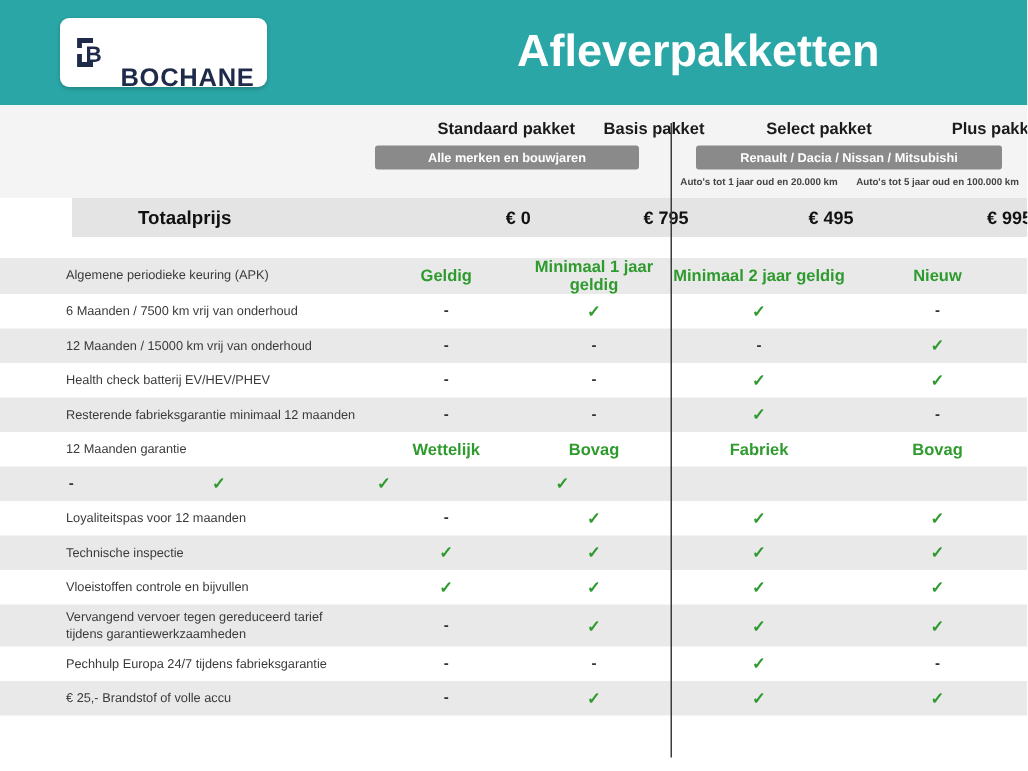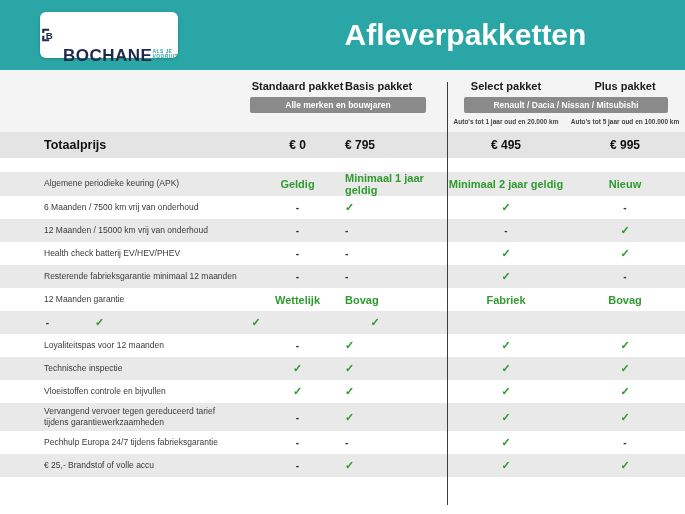--- a/index.html
+++ b/index.html
@@ -5,47 +5,47 @@
   * { margin:0; padding:0; box-sizing:border-box; }
   html,body { background:#ffffff; }
   body { font-family:"Liberation Sans", sans-serif; }
   .page { width:685px; height:514px; position:relative; background:#ffffff; overflow:hidden; }
 
   
   .topbar { height:70px; background:#2aa6a6; display:flex; align-items:center; padding-left:40px; }
   .logo-box { background:#ffffff; border-radius:6px; width:138px; height:46px; display:flex;
               align-items:center; justify-content:center; gap:6px; flex:0 0 auto;
               box-shadow:0 1px 3px rgba(0,0,0,.2); }
-  .logo-text { display:flex; flex-direction:row; line-height:1;margin-top:40px; }
+  .logo-text { display:flex; flex-direction:column; line-height:1;margin-top:40px; }
   .brand { font-weight:bold; font-size:17px; color:#1e2a4a; letter-spacing:.5px; }
   .slogan { font-size:5px; color:#2aa6a6; font-weight:bold; align-self:flex-end; margin-top:2px; letter-spacing:.4px; }
   .title { flex:1; text-align:center; color:#ffffff; font-size:30px; font-weight:bold; padding-left:68px; }
 
   
   .lbl-col { width:250px; flex:0 0 250px; }
   .c0 { width:95px;  flex:0 0 95px;  text-align:center; }
-  .c1 { width:102px; flex:0 0 102px; text-align:left; }
+  .c1 { width:102px; flex:0 0 102px; text-align:center; }
   .c2 { width:118px; flex:0 0 118px; text-align:center; }
   .c3 { width:120px; flex:0 0 120px; text-align:center; }
   .span-left  { width:197px; flex:0 0 197px; display:flex; justify-content:flex-start; }
   .span-right { width:238px; flex:0 0 238px; display:flex; justify-content:center; }
 
-  .colhead { display:flex; background:#f4f4f4; padding-top:10px; }
+  .colhead { display:flex; background:#f4f4f4; padding-top:10px;padding-left:40px; }
   .colhead .name { font-size:11px; font-weight:bold; color:#1a1a1a; }
 
   .badge-row { display:flex; background:#f4f4f4; padding:5px 0 2px; }
   .badge { background:#8a8a8a; color:#ffffff; font-size:8.5px; font-weight:bold;
            text-align:center; border-radius:2px; padding:3px 4px; }
   .badge.bl { width:176px; }
   .badge.br { width:204px; }
 
   .subnote-row { display:flex; background:#f4f4f4; padding:3px 0 7px; }
   .subnote { font-size:6.5px; font-weight:bold; color:#444444; }
 
-  .total-row { display:flex; background:#e4e4e4; height:26px; align-items:center; }
+  .total-row { display:flex; background:#e4e4e4; height:26px; align-items:center;margin-left:48px; }
   .total-label { width:250px; flex:0 0 250px; padding-left:44px; text-align:left;
                  font-weight:bold; font-size:12.5px; color:#111111; }
   .total-val { font-weight:bold; font-size:12px; color:#111111; }
 
   .gap { height:14px; background:#ffffff; }
 
   .frow { display:flex; align-items:center; min-height:23px; }
   .frow.gray { background:#e9e9e9; }
   .frow .label { width:250px; flex:0 0 250px; padding:3px 10px 3px 44px; text-align:left;
                  font-size:8.5px; color:#3a3a3a; line-height:1.3; }

